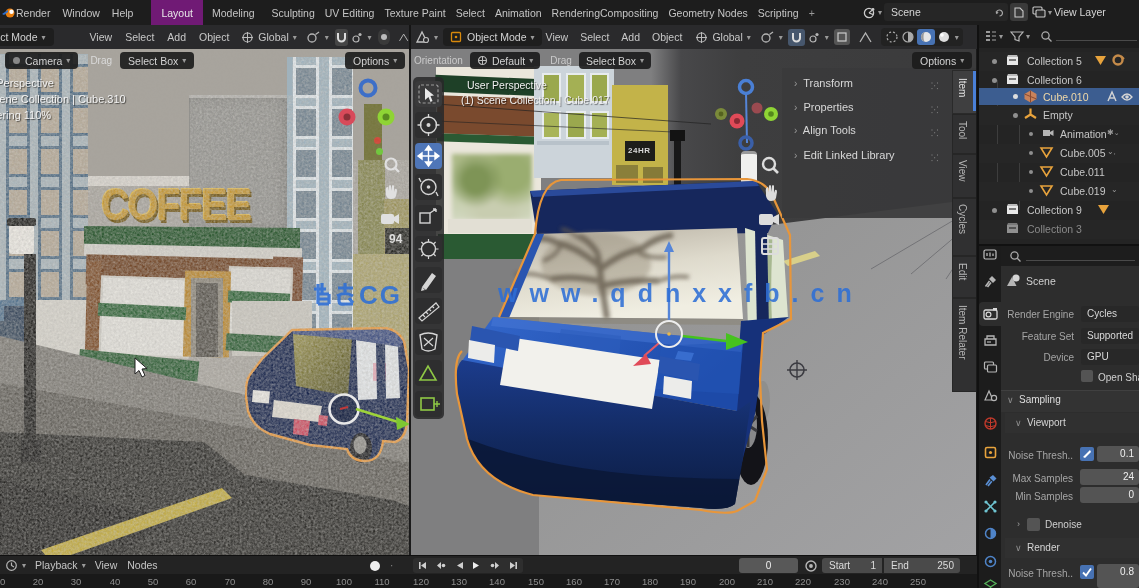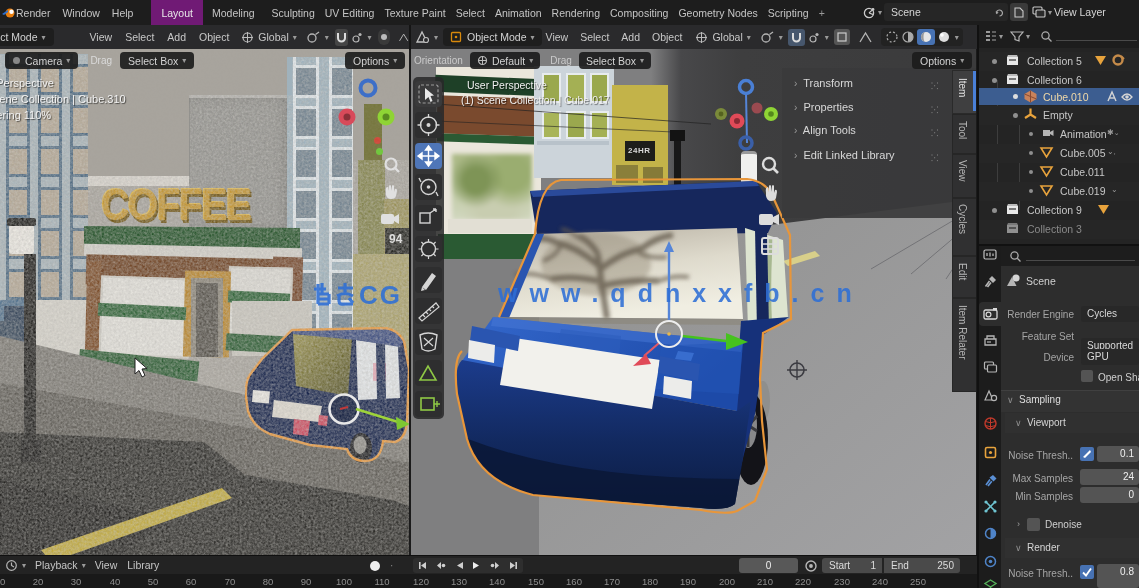--- a/index.html
+++ b/index.html
@@ -34,21 +34,21 @@
     <span style="margin-left:12px;">Window</span>
     <span style="margin-left:12px;">Help</span>
     <span id="tab-active" style="margin-left:18px;background:#701a75;border-radius:4px;padding:13px 10px;color:#e8e8e8;">Layout</span>
     <span style="margin-left:9px;">Modeling</span>
     <span style="margin-left:10px;padding-left:7px;">Sculpting</span>
     <span style="margin-left:10px;">UV Editing</span>
     <span style="margin-left:10px;">Texture Paint</span>
     <span style="margin-left:10px;">Select</span>
     <span style="margin-left:10px;">Animation</span>
     <span style="margin-left:10px;">Rendering</span>
-    <span style="margin-left:10px;">Compositing</span>
+    <span style="">Compositing</span>
     <span style="margin-left:10px;">Geometry Nodes</span>
     <span style="margin-left:10px;">Scripting</span>
     <span style="margin-left:10px;color:#9a9a9a;">+</span>
   </div>
 
   <div class="abs" style="left:862px;top:2px;width:166px;height:20px;display:flex;align-items:center;">
     <svg width="15" height="13" viewBox="0 0 15 13">
         <circle cx="7" cy="7" r="4.6" fill="none" stroke="#ccc" stroke-width="1.3"></circle>
         <path d="M7 7 L11 3.4 M7 7 L11.5 8.6" stroke="#ccc" stroke-width="1.2" fill="none"></path>
         <circle cx="11" cy="3.4" r="1.4" fill="#ccc"></circle>
@@ -778,21 +778,21 @@
 
     <svg class="abs" style="left:4px;top:6px;" width="17" height="17" viewBox="0 0 17 17">
         <circle cx="11" cy="6" r="3.6" fill="#d5d5d5"></circle>
         <path d="M2 14 L7 5 L11.5 14 Z" fill="#b5b5b5"></path>
       </svg>
     <span class="abs" style="left:25px;top:9px;color:#d0d0d0;font-size:10.5px;">Scene</span>
 
     <span class="abs" style="left:0;top:43px;width:73px;text-align:right;color:#a5a5a5;">Render Engine</span>
     <div class="abs" style="left:80px;top:40px;width:58px;height:16px;background:#282828;border-radius:3px;"><span style="color:#d8d8d8;margin-left:6px;line-height:16px;">Cycles</span></div>
     <span class="abs" style="left:0;top:65px;width:73px;text-align:right;color:#a5a5a5;">Feature Set</span>
-    <div class="abs" style="left:80px;top:72px;width:58px;height:16px;background:#282828;border-radius:3px;"><span style="color:#d8d8d8;margin-left:6px;line-height:16px;">Supported</span></div>
+    <div class="abs" style="left:80px;top:62px;width:58px;height:16px;background:#282828;border-radius:3px;"><span style="color:#d8d8d8;margin-left:6px;line-height:16px;">Supported</span></div>
     <span class="abs" style="left:0;top:86px;width:73px;text-align:right;color:#a5a5a5;">Device</span>
     <div class="abs" style="left:80px;top:83px;width:58px;height:16px;background:#282828;border-radius:3px;"><span style="color:#d8d8d8;margin-left:6px;line-height:16px;">GPU</span></div>
     <div class="abs" style="left:80px;top:104px;width:12px;height:12px;background:#545454;border-radius:2px;"></div>
     <span class="abs" style="left:97px;top:106px;color:#cfcfcf;white-space:nowrap;">Open Shad</span>
 
     <div class="abs" style="left:0;top:124px;width:138px;height:21px;background:#333333;border-top:1px solid #404040;"></div>
     <span class="abs" style="left:6px;top:129px;color:#8f8f8f;font-size:9px;">∨</span>
     <span class="abs" style="left:18px;top:128px;color:#dedede;">Sampling</span>
     <div class="abs" style="left:4px;top:147px;width:134px;height:20px;background:#303030;"></div>
     <span class="abs" style="left:14px;top:152px;color:#8f8f8f;font-size:9px;">∨</span>
@@ -830,21 +830,21 @@
   <div class="abs" id="timeline" style="left:0;top:555px;width:977px;height:33px;background:#232323;border-top:1px solid #101010;">
     <div class="abs" style="left:0;top:0;width:977px;height:18px;display:flex;align-items:center;color:#c5c5c5;font-size:10.5px;">
       <svg width="13" height="13" viewBox="0 0 13 13" style="margin-left:5px;">
           <circle cx="6.5" cy="6.5" r="4.8" fill="none" stroke="#b5b5b5" stroke-width="1.2"></circle>
           <path d="M6.5 3.5 V6.5 L9 8" fill="none" stroke="#b5b5b5" stroke-width="1.2"></path>
         </svg>
       <span class="caret">▾</span>
       <span style="margin-left:9px;">Playback</span>
         <span class="caret">▾</span>
       <span style="margin-left:9px;">View</span>
-      <span style="margin-left:10px;">Library</span>
+      <span style="margin-left:10px;">Nodes</span>
     </div>
     <div class="abs" style="left:366px;top:3px;width:18px;height:13px;display:flex;align-items:center;justify-content:center;">
         <span style="width:10px;height:10px;border-radius:5px;background:#ededed;"></span>
       </div>
     <span class="abs" style="left:390px;top:4px;color:#888;font-size:10px;">·</span>
     <div class="abs" style="left:413px;top:2px;width:100px;height:15px;background:#2e2e2e;border-radius:3px;display:flex;align-items:center;justify-content:space-between;padding:0 5px;">
       <svg width="9" height="9" viewBox="0 0 9 9">
           <path d="M8 1 L3 4.5 L8 8 Z" fill="#cfcfcf"></path>
           <rect x="1" y="1" width="1.6" height="7" fill="#cfcfcf"></rect>
         </svg>

